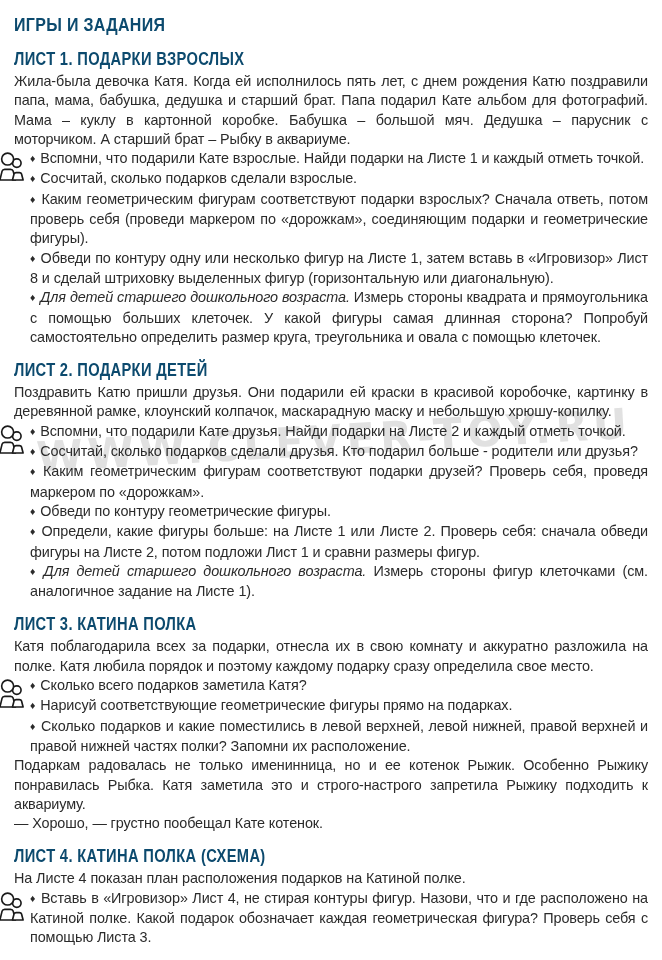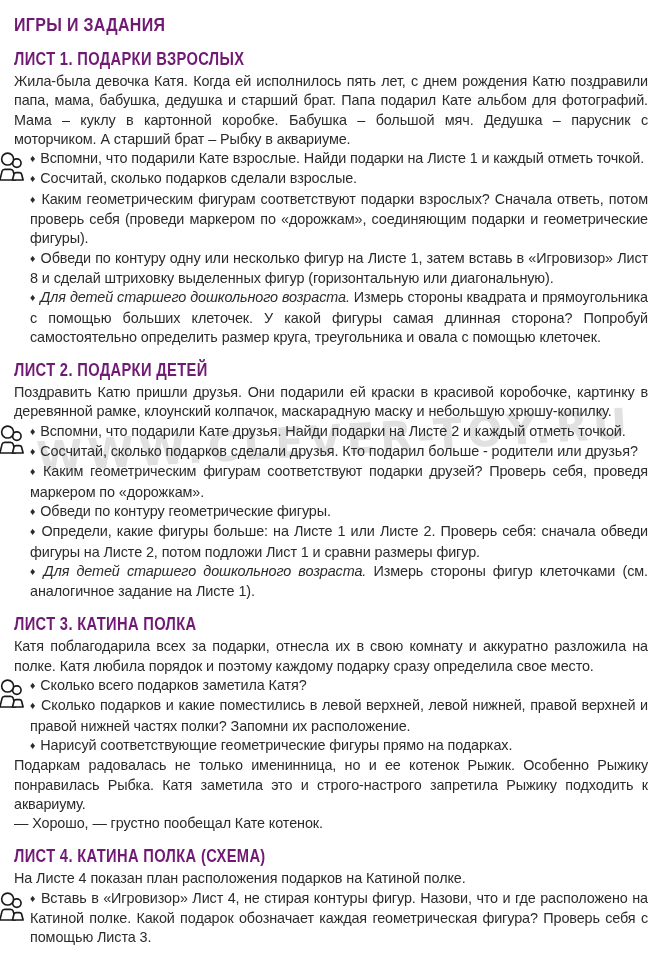--- a/index.html
+++ b/index.html
@@ -3,21 +3,21 @@
 <meta charset="utf-8">
 <style>
   html,body{margin:0;padding:0;background:#e9e9e9;}
   .page{
     width:662px;height:960px;box-sizing:border-box;
     margin:0 auto;background:#ffffff;position:relative;overflow:hidden;
     padding:12px 14px 0 14px;
     font-family:"Liberation Sans",sans-serif;
     font-size:14.4px;line-height:19.3px;color:#2b2b2b;letter-spacing:-0.1px;
   }
-  .h1,.h2{margin:0;color:#701a75;white-space:nowrap;}
+  .h1,.h2{margin:0;color:#0c4a6e;white-space:nowrap;}
   .h1{margin:0 0 9px 0;}
   .h2{margin:12px 0 2px 0;}
   .cond{
     display:inline-block;transform:scaleX(0.84);transform-origin:0 50%;
     font-weight:700;letter-spacing:0.4px;
   }
   .h1 .cond{font-size:19px;line-height:22px;}
   .h2 .cond{font-size:17.5px;line-height:21px;}
   .para{margin:0;text-align:justify;}
   .bullets{position:relative;margin-left:16px;}
@@ -95,22 +95,22 @@
     <div class="bullets">
       <span class="people">
         <svg viewBox="0 0 30 32" xmlns="http://www.w3.org/2000/svg" fill="#ffffff" stroke="#1a1a1a" stroke-width="1.7" stroke-linejoin="round">
           <circle cx="20.5" cy="12.5" r="4.4"></circle>
           <circle cx="11" cy="8.3" r="6.2"></circle>
           <path d="M3 30 L5.2 21 Q5.8 19 8 19 L14 19 Q16.2 19 16.8 21 L19 30 Z"></path>
           <path d="M16 30 L17.6 23.8 Q18 22.3 19.8 22.3 L23.2 22.3 Q25 22.3 25.4 23.8 L27 30 Z"></path>
         </svg>
       </span>
       <p class="bullet"><span class="dmd">♦</span><span>Сколько всего подарков заметила Катя?</span></p>
+      <p class="bullet"><span class="dmd">♦</span><span>Нарисуй соответствующие геометрические фигуры прямо на подарках.</span></p>
       <p class="bullet"><span class="dmd">♦</span><span>Сколько подарков и какие поместились в левой верхней, левой нижней, правой верхней и правой нижней частях полки? Запомни их расположение.</span></p>
-      <p class="bullet"><span class="dmd">♦</span><span>Нарисуй соответствующие геометрические фигуры прямо на подарках.</span></p>
     </div>
     <p class="para">Подаркам радовалась не только именинница, но и ее котенок Рыжик. Особенно Рыжику понравилась Рыбка. Катя заметила это и строго-настрого запретила Рыжику подходить к аквариуму.</p>
     <p class="para">— Хорошо, — грустно пообещал Кате котенок.</p>
   </section>
 
   <section class="sec">
     <h2 class="h2"><span class="cond">ЛИСТ 4. КАТИНА ПОЛКА (СХЕМА)</span></h2>
     <p class="para">На Листе 4 показан план расположения подарков на Катиной полке.</p>
     <div class="bullets">
       <span class="people">

